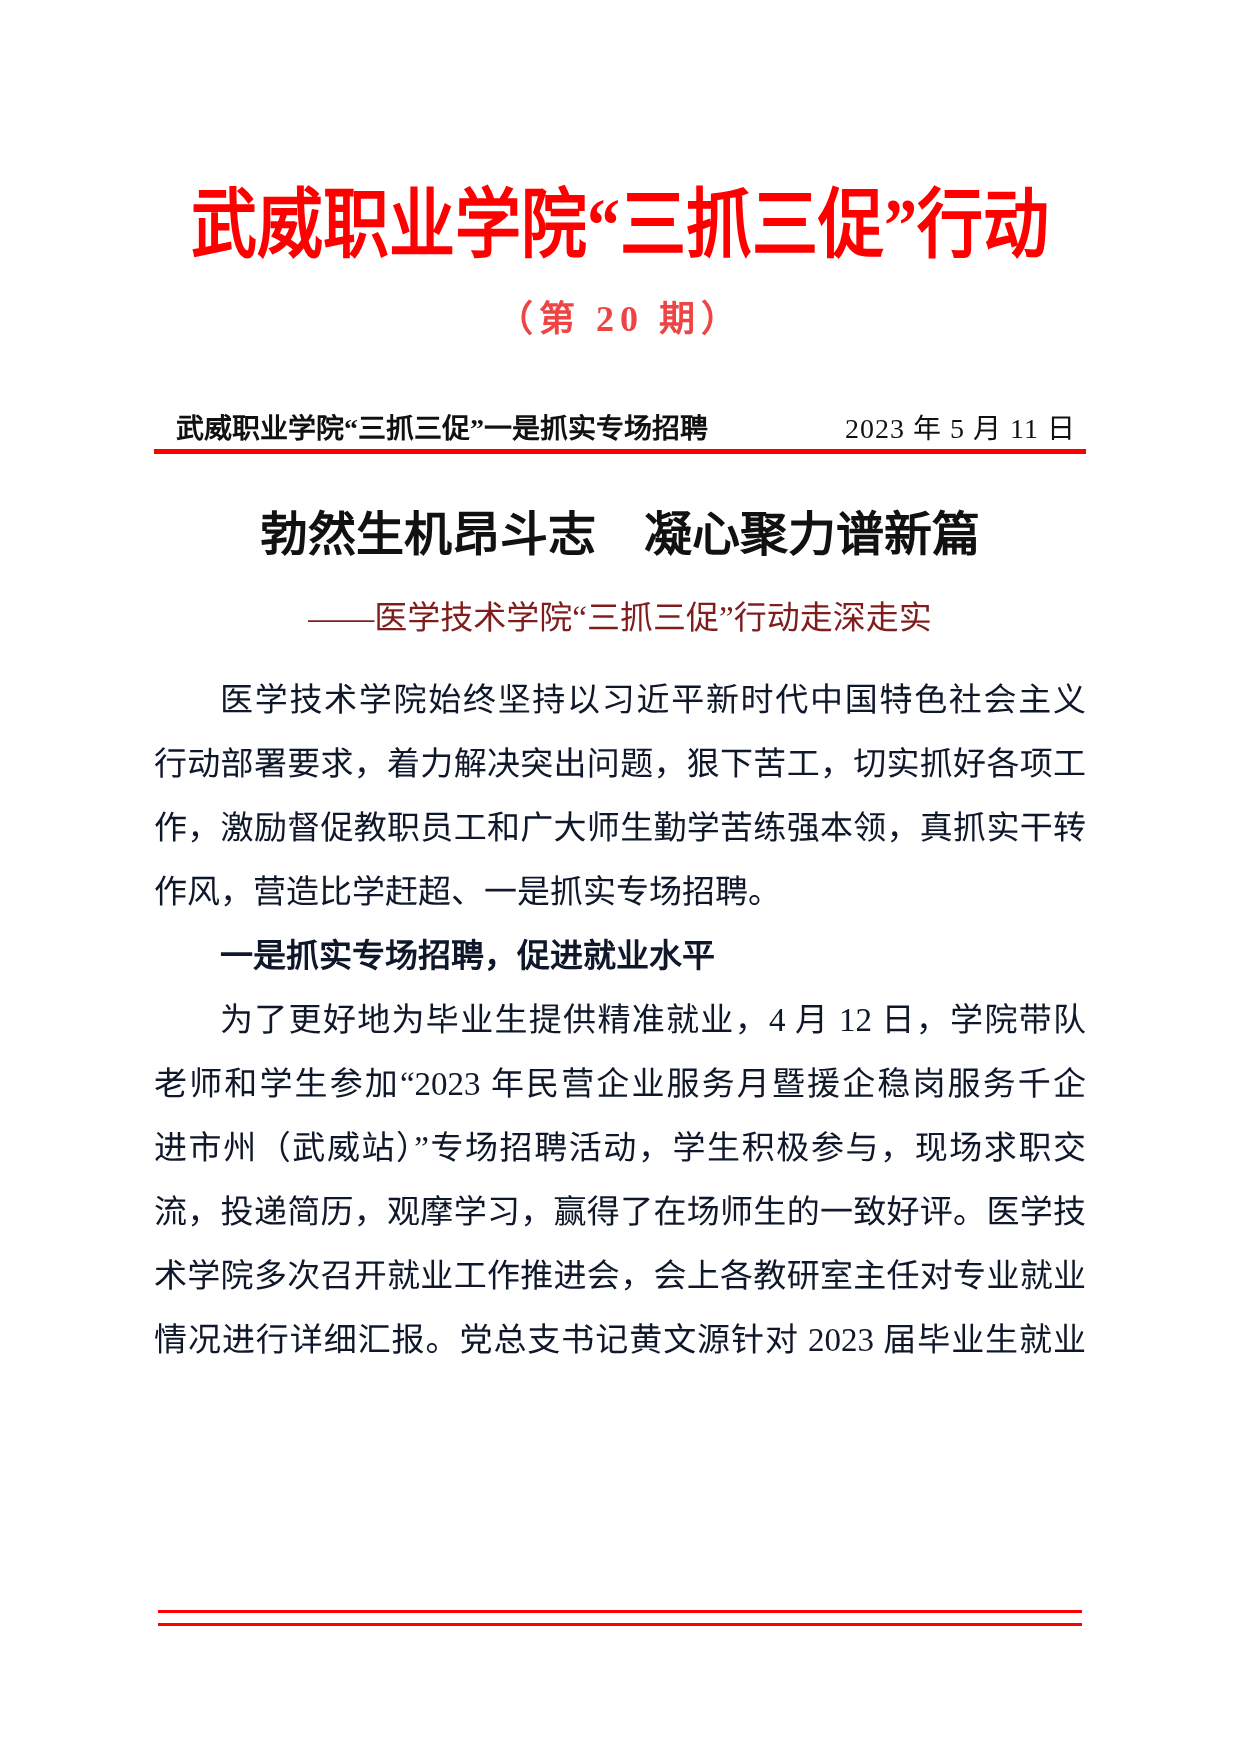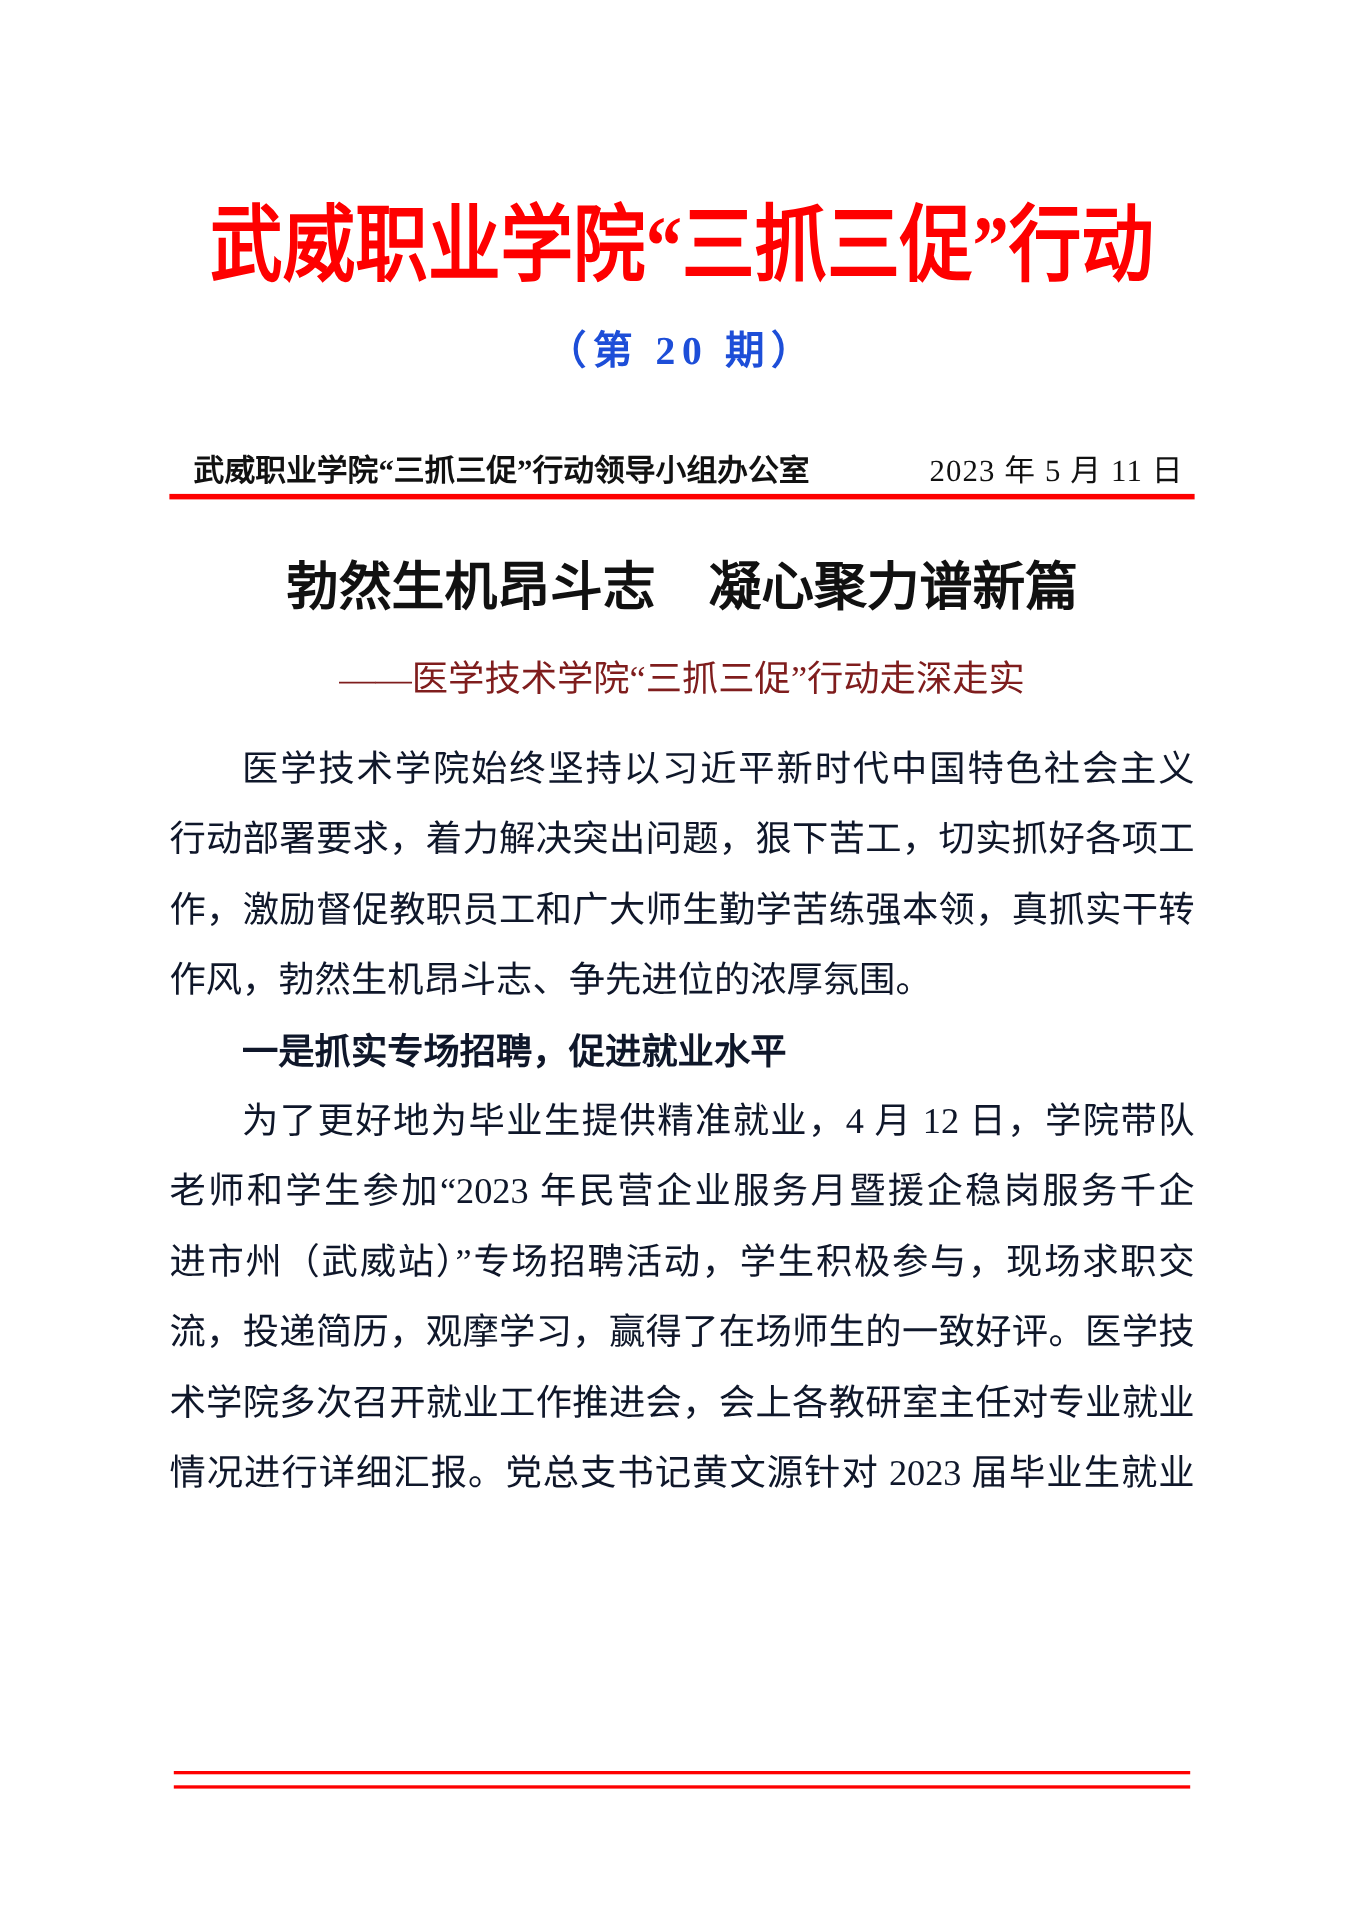--- a/index.html
+++ b/index.html
@@ -32,21 +32,21 @@
     line-height: 1.25;
     font-weight: bold;
     color: #fe0000;
     white-space: nowrap;
   }
   .issue-number {
     margin-top: 32px;
     font-size: 36px;
     line-height: 1.3;
     font-weight: bold;
-    color: #1d4ed8;
+    color: #ef4444;
     letter-spacing: 6px;
   }
   .office-row {
     margin-top: 68px;
     display: flex;
     justify-content: space-between;
     align-items: baseline;
     padding: 0 10px 2px 22px;
     font-size: 28px;
     line-height: 1.3;
@@ -114,34 +114,34 @@
 
 <div class="page">
   <div class="content">
 
     <header class="masthead">
       <div class="masthead-title">
         <span class="masthead-title-inner">武威职业学院“三抓三促”行动</span>
       </div>
       <div class="issue-number">（第 20 期）</div>
       <div class="office-row">
-        <span class="office-name">武威职业学院“三抓三促”行动领导小组办公室</span>
+        <span class="office-name">武威职业学院“三抓三促”一是抓实专场招聘</span>
         <span class="issue-date">2023 年 5 月 11 日</span>
       </div>
       <div class="header-rule"></div>
     </header>
 
     <main>
       <h1 class="article-title" style="margin-bottom:0;">勃然生机昂斗志　凝心聚力谱新篇</h1>
       <div class="article-subtitle">——医学技术学院“三抓三促”行动走深走实</div>
       <div class="article-body">
           <div class="line indent fill">医学技术学院始终坚持以习近平新时代中国特色社会主义</div>
           <div class="line fill">行动部署要求，着力解决突出问题，狠下苦工，切实抓好各项工</div>
           <div class="line fill">作，激励督促教职员工和广大师生勤学苦练强本领，真抓实干转</div>
-          <div class="line">作风，勃然生机昂斗志、争先进位的浓厚氛围。</div>
+          <div class="line">作风，营造比学赶超、一是抓实专场招聘。</div>
           <div class="line heading indent">一是抓实专场招聘，促进就业水平</div>
           <div class="line indent fill">为了更好地为毕业生提供精准就业，4 月 12 日，学院带队</div>
           <div class="line fill">老师和学生参加“2023 年民营企业服务月暨援企稳岗服务千企</div>
           <div class="line fill">进市州（武威站）”专场招聘活动，学生积极参与，现场求职交</div>
           <div class="line fill">流，投递简历，观摩学习，赢得了在场师生的一致好评。医学技</div>
           <div class="line fill">术学院多次召开就业工作推进会，会上各教研室主任对专业就业</div>
           <div class="line fill">情况进行详细汇报。党总支书记黄文源针对 2023 届毕业生就业</div>
         </div>
     </main>
 

